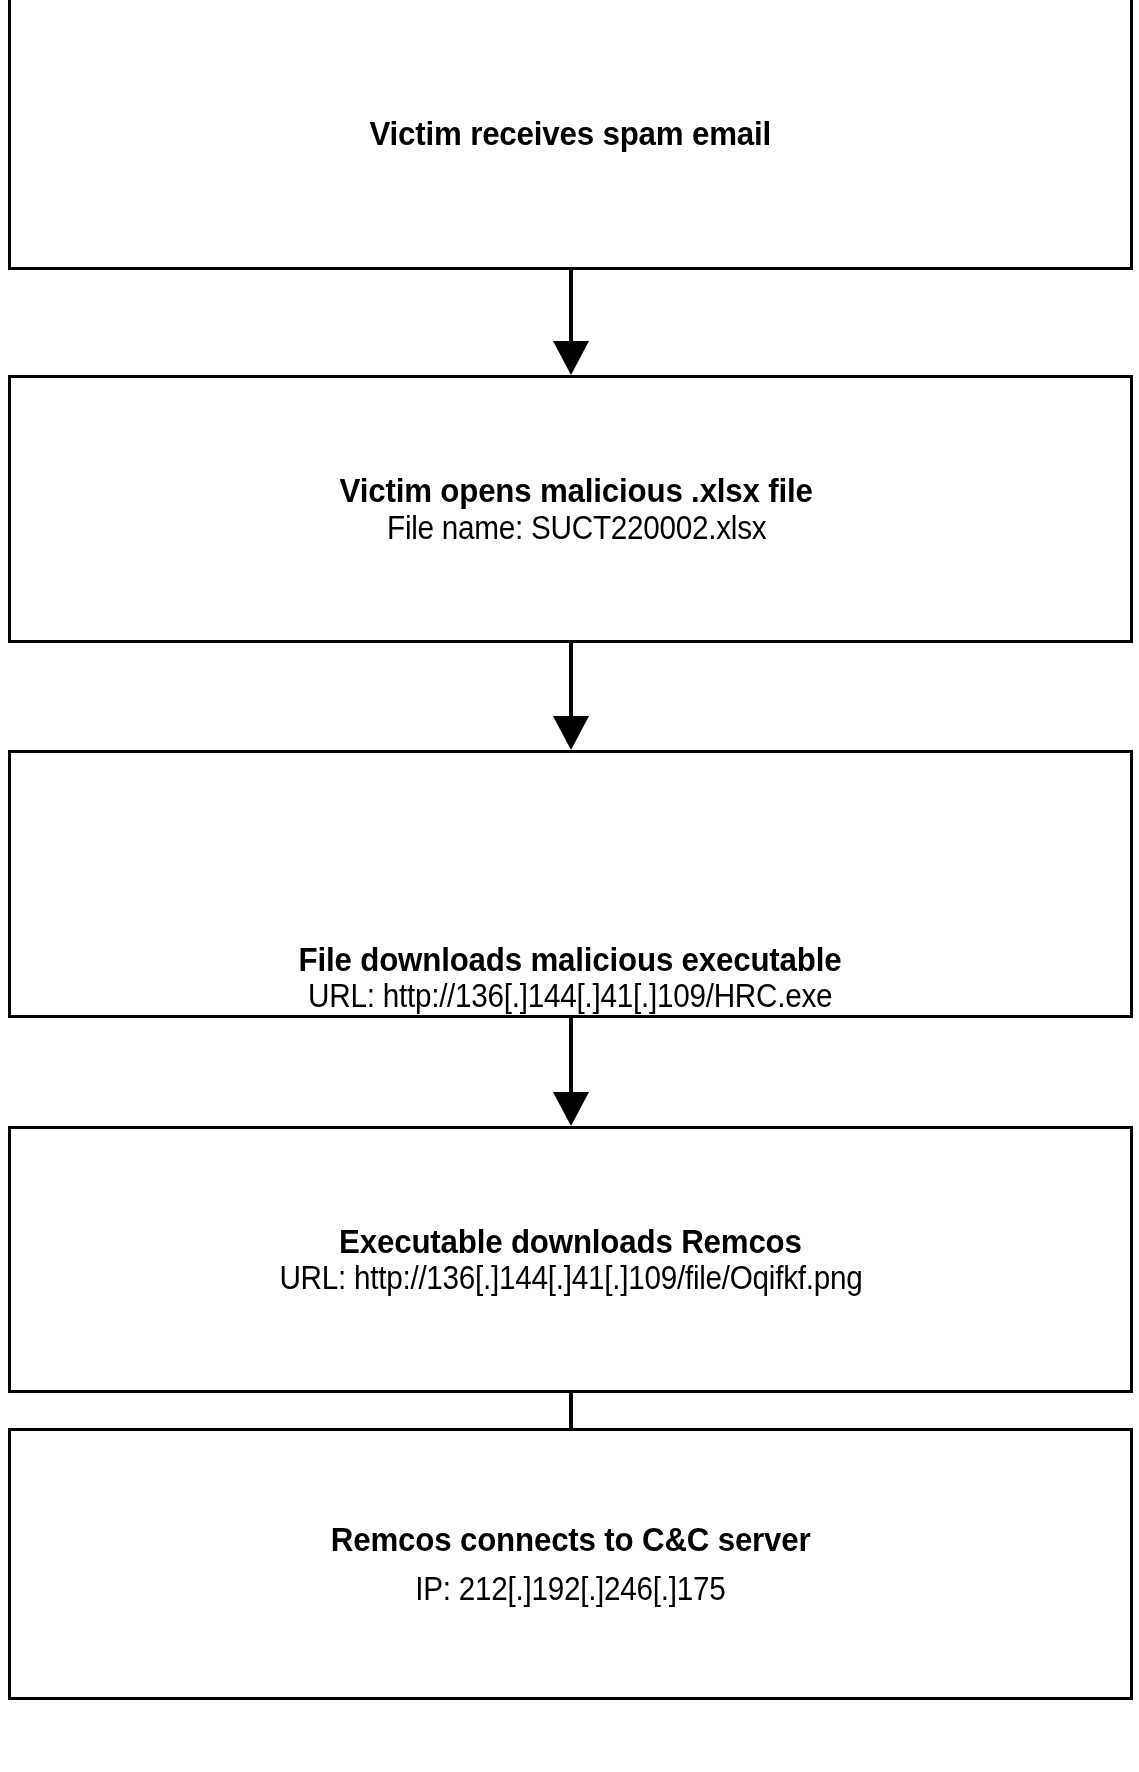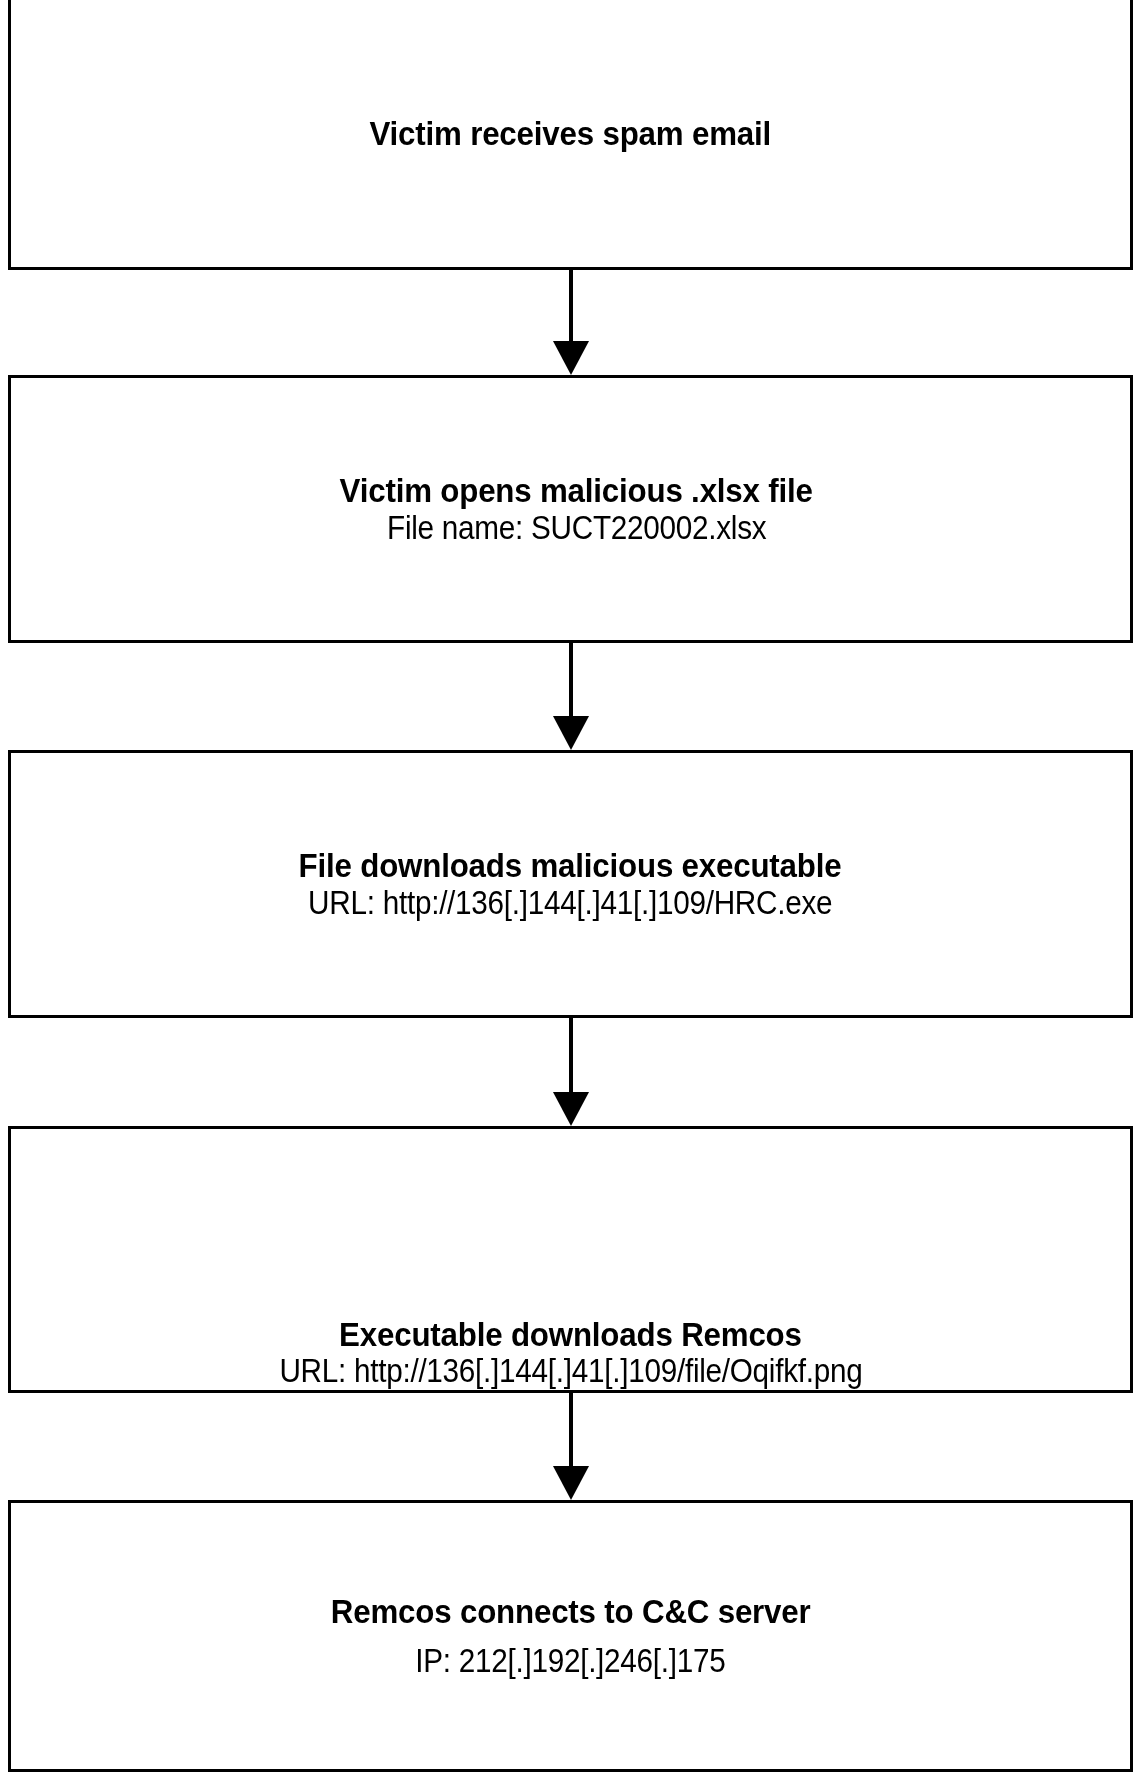--- a/index.html
+++ b/index.html
@@ -54,23 +54,23 @@
     letter-spacing: -0.3px;
     transform: scaleX(0.90);
     transform-origin: center center;
     white-space: nowrap;
   }
   .node-sub:empty { display: none; }
 
   
   #node-0 { top: -3px;   height: 273px; }
   #node-1 { top: 375px;  height: 268px; padding-left: 12px; }
-  #node-2 { top: 750px;  height: 268px; }
-  #node-3 { top: 1126px; height: 267px; justify-content: flex-end; }
-  #node-4 { top: 1500px; height: 272px; gap: 13px; }
+  #node-2 { top: 750px;  height: 268px; justify-content: flex-end; }
+  #node-3 { top: 1126px; height: 267px; }
+  #node-4 { top: 1428px; height: 272px; gap: 13px; }
 
   
   .connector {
     position: absolute;
     left: 563px;
     width: 16px;
   }
   .connector .shaft {
     position: absolute;
     left: 6px;

